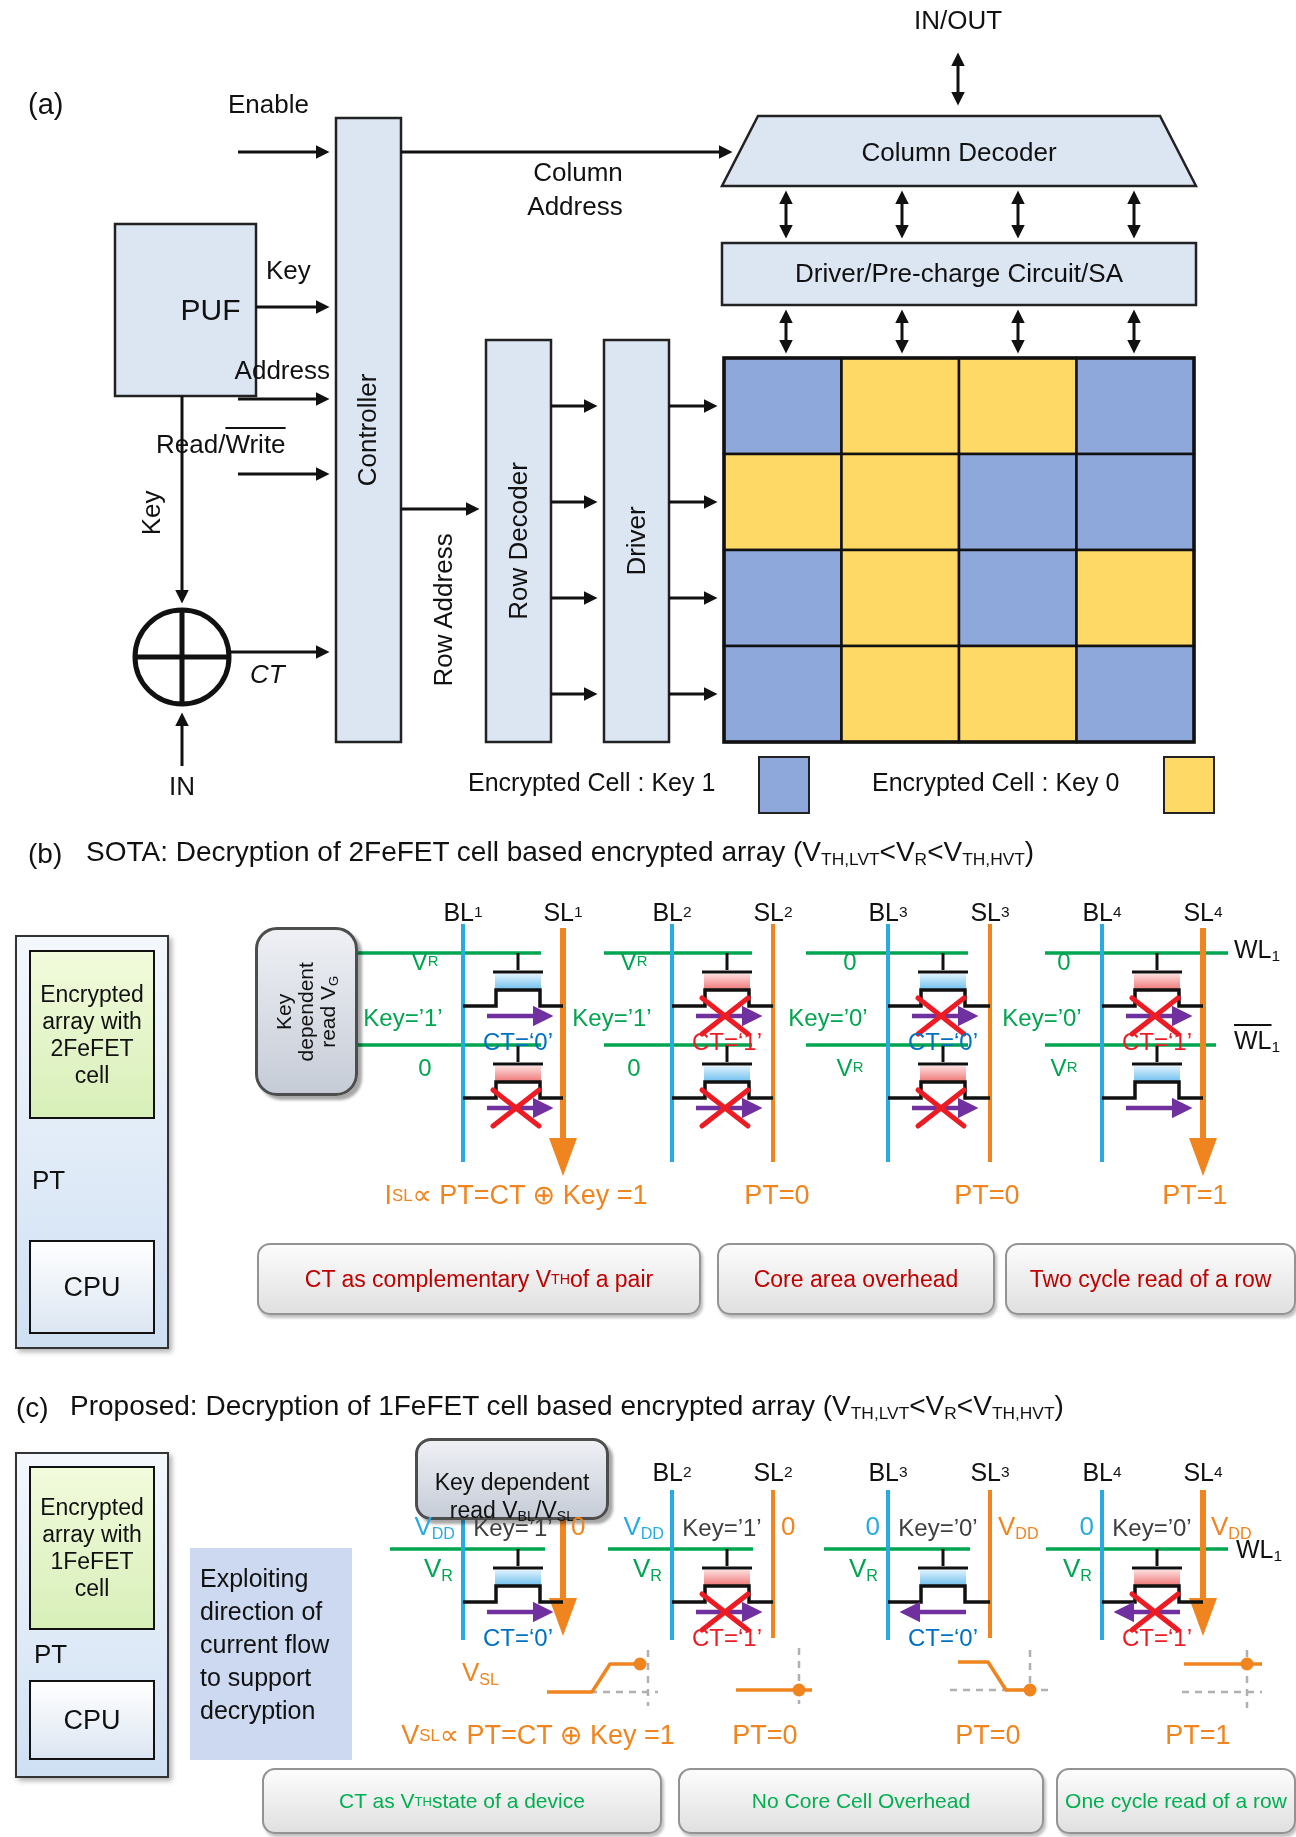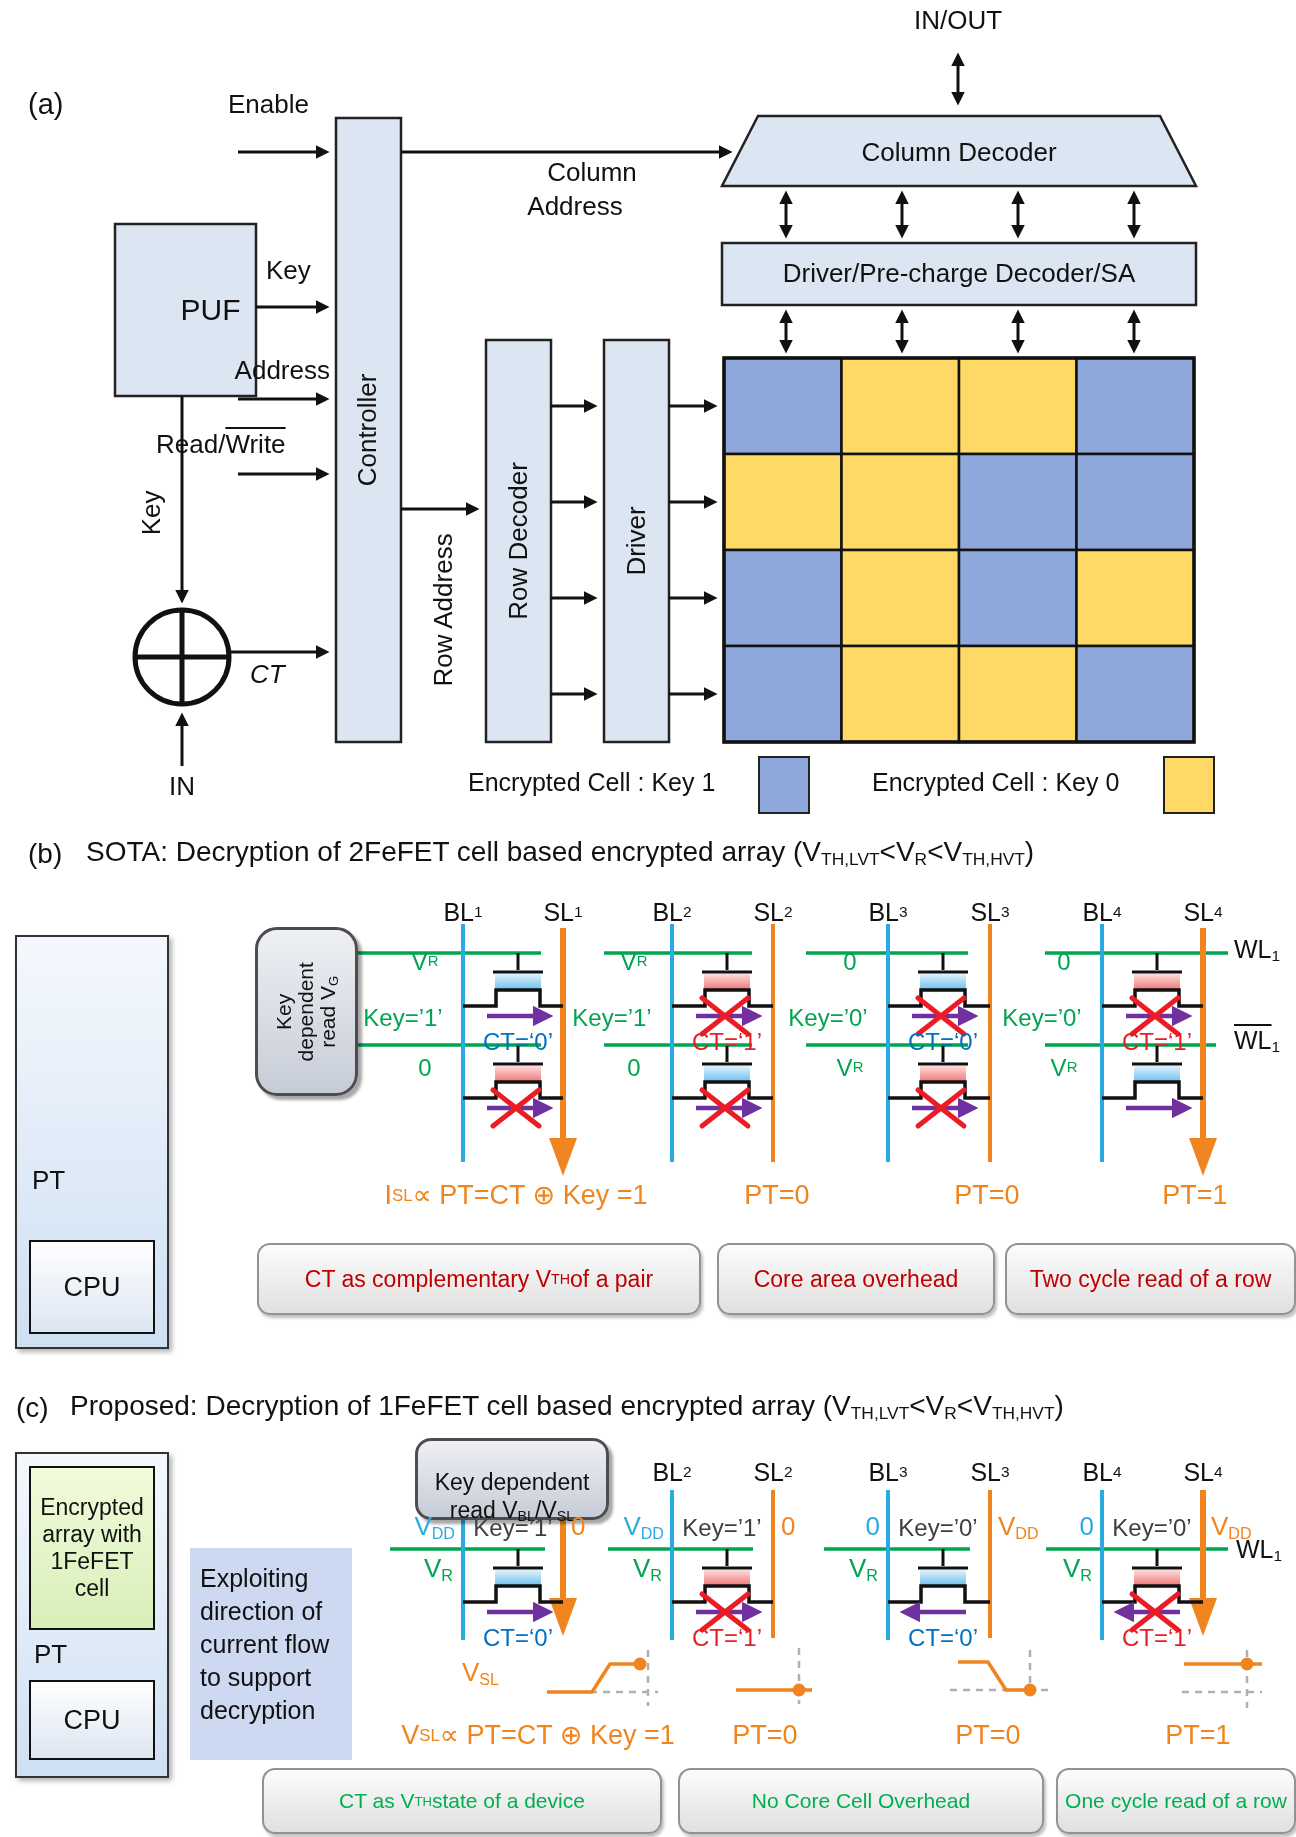--- a/index.html
+++ b/index.html
@@ -333,21 +333,21 @@
           <circle class="dot" cx="1247" cy="1664" r="6.5"></circle>
         </g>
 
     <polygon points="95,1630 81,1652 89,1652 89,1656 81,1656 95,1678 109,1656 101,1656 101,1652 109,1652" fill="#8496b0"></polygon>
   </g>
 </svg>
 
 <div class="t" style="left:28px;top:88px;font-size:29px;">(a)</div>
 <div class="t ctr" style="left:858px;top:6px;width:200px;font-size:26px;">IN/OUT</div>
 <div class="t ctr" style="left:722px;top:136px;width:474px;height:34px;font-size:26px;">Column Decoder</div>
-<div class="t ctr" style="left:722px;top:256px;width:474px;height:36px;font-size:26px;">Driver/Pre-charge Decoder/SA</div>
+<div class="t ctr" style="left:722px;top:256px;width:474px;height:36px;font-size:26px;">Driver/Pre-charge Circuit/SA</div>
 <div class="t" style="left:228px;top:90px;font-size:26px;" able="false">Enable</div>
 <div class="t ctr" style="left:115px;top:224px;width:141px;height:172px;font-size:30px;margin-left:25px;">PUF</div>
 <div class="t" style="left:266px;top:256px;font-size:26px;">Key</div>
 <div class="t" style="left:190px;top:356px;width:140px;text-align:right;font-size:26px;">Address</div>
 <div class="t" style="left:156px;top:430px;font-size:26px;"><span>Read/</span><span class="ovl">Write</span></div>
 <div class="t vbox" style="left:130px;top:470px;width:44px;height:86px;">
       <span class="vt" style="font-size:26px;">Key</span>
     </div>
 <div class="t" style="left:250px;top:660px;font-size:26px;font-style:italic;">CT</div>
 <div class="t ctr" style="left:152px;top:772px;width:60px;font-size:26px;">IN</div>
@@ -356,32 +356,33 @@
     </div>
 <div class="t vbox" style="left:418px;top:505px;width:52px;height:210px;">
       <span class="vt" style="font-size:26px;">Row Address</span>
     </div>
 <div class="t vbox" style="left:486px;top:340px;width:65px;height:402px;">
       <span class="vt" style="font-size:26px;">Row Decoder</span>
     </div>
 <div class="t vbox" style="left:604px;top:340px;width:65px;height:402px;">
       <span class="vt" style="font-size:26px;">Driver</span>
     </div>
-<div class="t ctr" style="left:522px;top:158px;width:140px;font-size:26px;">Column</div>
+<div class="t ctr" style="left:508px;top:158px;width:140px;font-size:26px;">Column</div>
 <div class="t ctr" style="left:505px;top:192px;width:140px;font-size:26px;">Address</div>
 
 <div class="t" style="left:468px;top:768px;font-size:25px;">Encrypted Cell : Key 1</div>
 <div class="swatch" style="left:758px;top:756px;width:48px;height:54px;background:#8fa8dc;"></div>
 <div class="t" style="left:872px;top:768px;font-size:25px;">Encrypted Cell : Key 0</div>
 <div class="swatch" style="left:1163px;top:756px;width:48px;height:54px;background:#ffd966;"></div>
 
 <div class="t" style="left:28px;top:838px;font-size:28px;">(b)</div>
 <div class="t" style="left:86px;top:836px;font-size:28px;"><span>SOTA: Decryption of 2FeFET cell based encrypted array (V</span><span class="sub">TH,LVT</span><span>&lt;V</span><span class="sub">R</span><span>&lt;V</span><span class="sub">TH,HVT</span><span>)</span></div>
 
 <div class="side-outer" style="left:15px;top:935px;width:150px;height:410px;"></div>
+<div class="side-green ctr wrap" style="left:29px;top:950px;width:122px;height:165px;">Encrypted array with 2FeFET cell</div>
 <div class="t" style="left:32px;top:1166px;font-size:26px;">PT</div>
 <div class="side-cpu ctr" style="left:29px;top:1240px;width:122px;height:90px;">CPU</div>
 
 <div class="pill vbox" style="left:255px;top:927px;width:97px;height:163px;">
   <div class="vt" style="font-size:21px;text-align:center;line-height:1.05;">
     <div>Key</div>
     <div>dependent</div>
     <div><span>read V</span><span class="sub">G</span></div>
   </div>
 </div>

